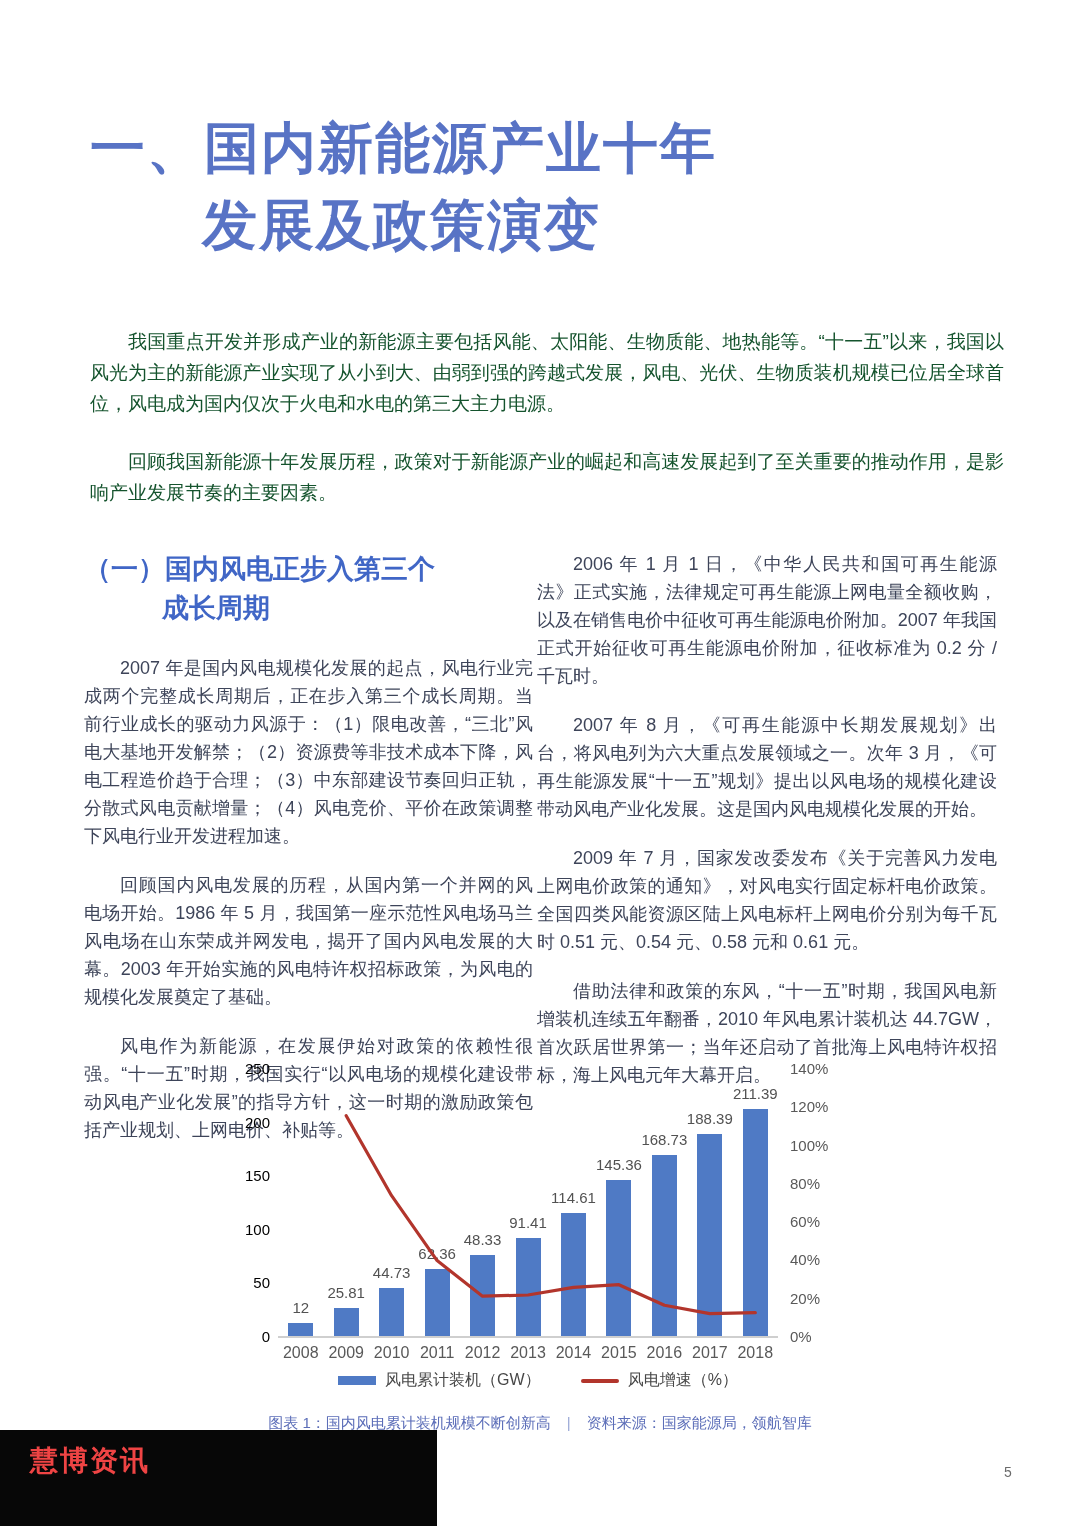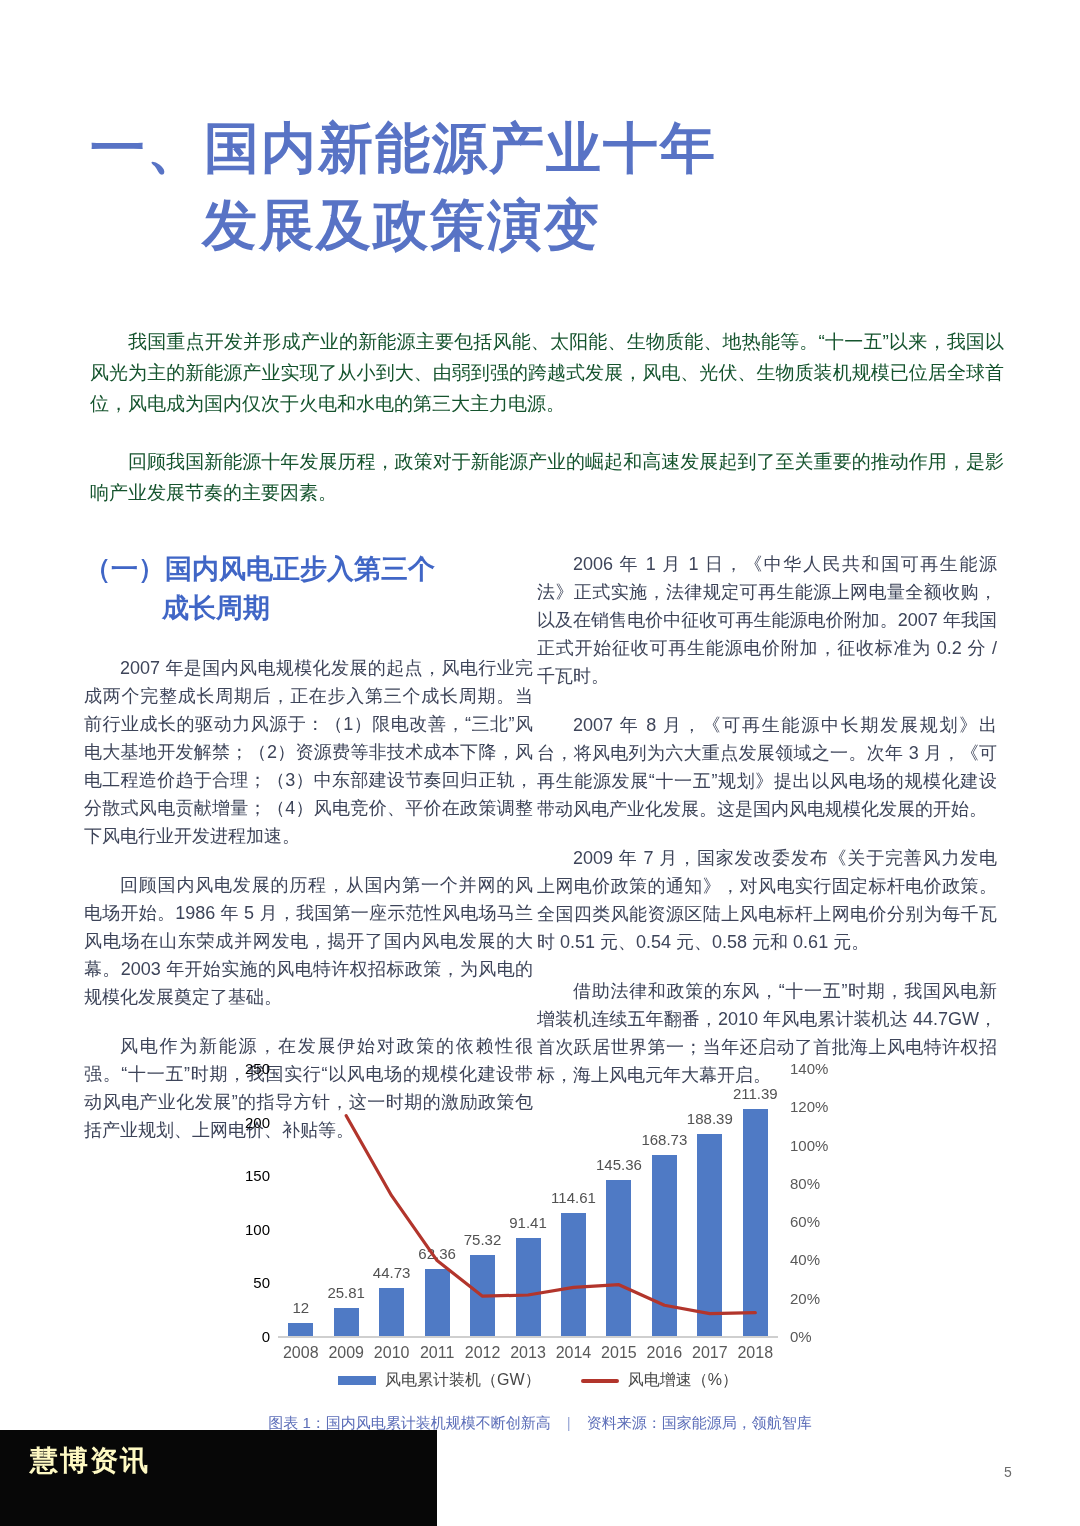--- a/index.html
+++ b/index.html
@@ -61,21 +61,21 @@
   
   .caption {
     position:absolute; left:0; top:1414px; width:1080px; text-align:center;
     font-size:15px; color:#5b6db8;
   }
   .caption .sep { color:#9aa8d6; margin:0 16px; }
 
   
   .watermark { position:absolute; left:0; top:1430px; width:437px; height:96px;
                background:#070707; z-index:5; }
-  .wm-brand { position:absolute; left:30px; top:12px; color:#fef9c3;
+  .wm-brand { position:absolute; left:30px; top:12px; color:#ef4444;
               font-size:28px; font-weight:700; letter-spacing:2px; }
   .wm-row   { position:absolute; left:58px; top:60px; font-size:19px; color:#3b3b3b; }
   .wm-url   { color:#454545; margin-left:26px; text-decoration:none; }
 
   .page-num { position:absolute; left:1004px; top:1464px; font-size:14px; color:#6b6b6b; }
 </style>
 </head>
 <body>
 
 <div class="page">
@@ -124,21 +124,21 @@
     <div class="plot">
         <div class="bar" style="left: 10.2273px; width: 25px; height: 12.864px; background: rgb(79, 122, 197);"></div>
         <div class="bar-label" style="left: -9.27273px; bottom: 19.864px;">12</div>
         <div class="bar" style="left: 55.6818px; width: 25px; height: 27.6683px; background: rgb(79, 122, 197);"></div>
         <div class="bar-label" style="left: 36.1818px; bottom: 34.6683px;">25.81</div>
         <div class="bar" style="left: 101.136px; width: 25px; height: 47.9506px; background: rgb(79, 122, 197);"></div>
         <div class="bar-label" style="left: 81.6364px; bottom: 54.9506px;">44.73</div>
         <div class="bar" style="left: 146.591px; width: 25px; height: 66.8499px; background: rgb(79, 122, 197);"></div>
         <div class="bar-label" style="left: 127.091px; bottom: 73.8499px;">62.36</div>
         <div class="bar" style="left: 192.045px; width: 25px; height: 80.743px; background: rgb(79, 122, 197);"></div>
-        <div class="bar-label" style="left: 172.545px; bottom: 87.743px;">75.32</div>
+        <div class="bar-label" style="left: 172.545px; bottom: 87.743px;">48.33</div>
         <div class="bar" style="left: 237.5px; width: 25px; height: 97.9915px; background: rgb(79, 122, 197);"></div>
         <div class="bar-label" style="left: 218px; bottom: 104.992px;">91.41</div>
         <div class="bar" style="left: 282.955px; width: 25px; height: 122.862px; background: rgb(79, 122, 197);"></div>
         <div class="bar-label" style="left: 263.455px; bottom: 129.862px;">114.61</div>
         <div class="bar" style="left: 328.409px; width: 25px; height: 155.826px; background: rgb(79, 122, 197);"></div>
         <div class="bar-label" style="left: 308.909px; bottom: 162.826px;">145.36</div>
         <div class="bar" style="left: 373.864px; width: 25px; height: 180.879px; background: rgb(79, 122, 197);"></div>
         <div class="bar-label" style="left: 354.364px; bottom: 187.879px;">168.73</div>
         <div class="bar" style="left: 419.318px; width: 25px; height: 201.954px; background: rgb(79, 122, 197);"></div>
         <div class="bar-label" style="left: 399.818px; bottom: 208.954px;">188.39</div>

